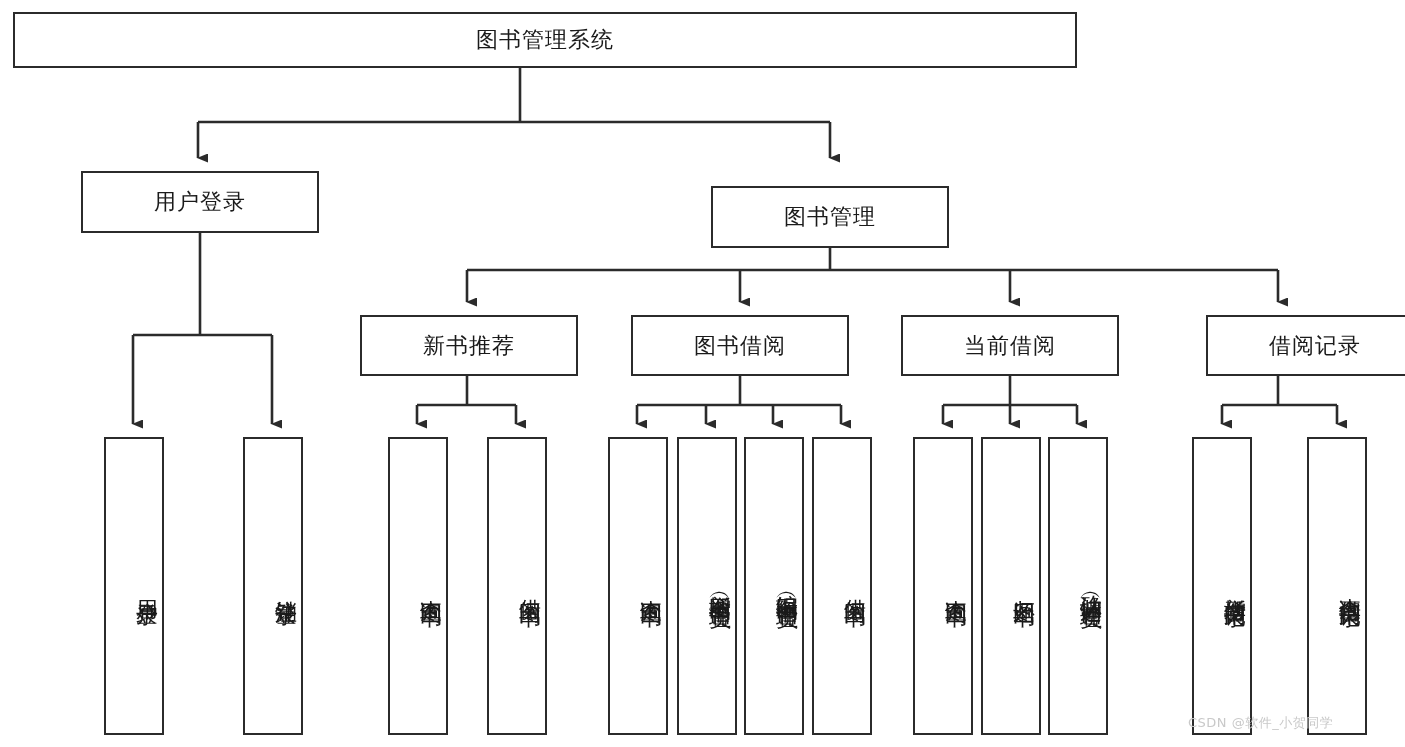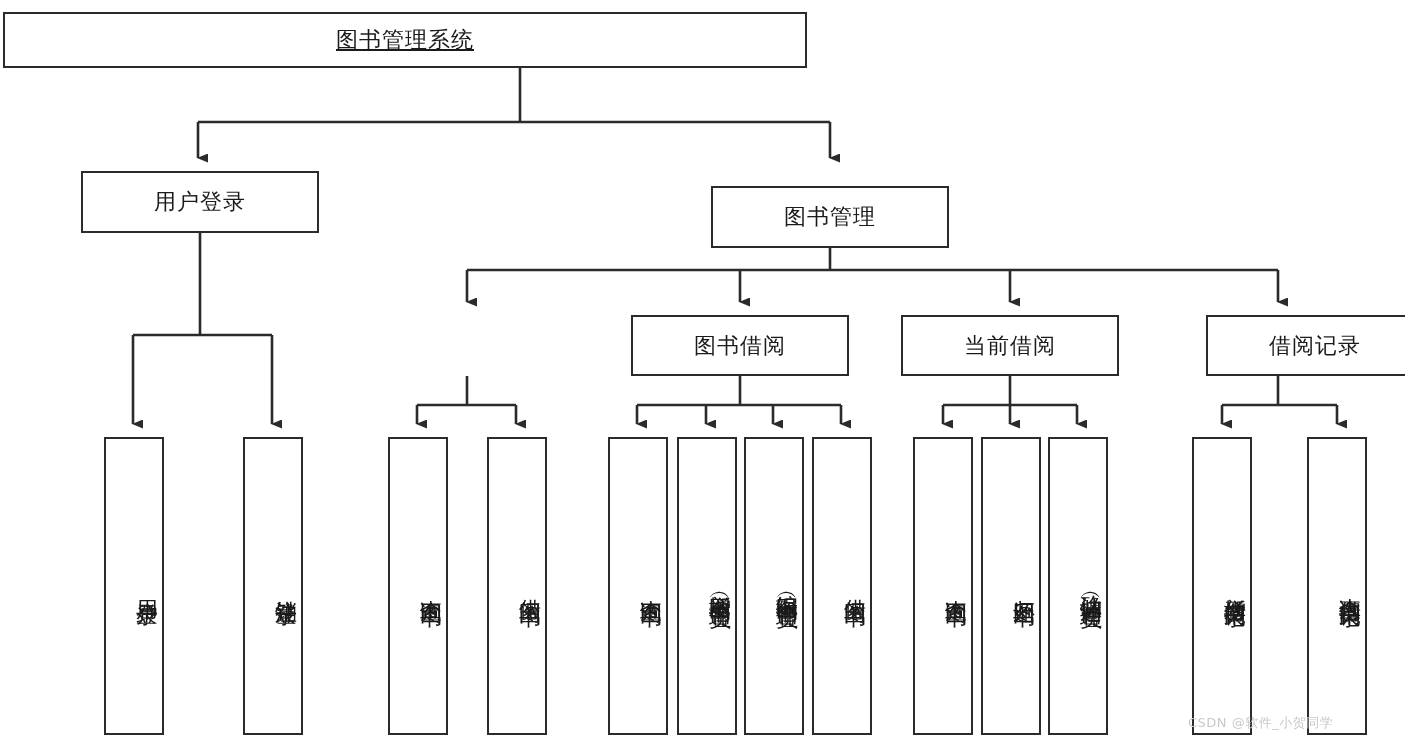--- a/index.html
+++ b/index.html
@@ -109,32 +109,35 @@
       <path d="M1010,405 L1010,424" marker-end="url(#arrowhead)"></path>
       <path d="M1077,405 L1077,424" marker-end="url(#arrowhead)"></path>
 
       <path d="M1278,376 L1278,405"></path>
       <path d="M1222,405 L1337,405"></path>
       <path d="M1222,405 L1222,424" marker-end="url(#arrowhead)"></path>
       <path d="M1337,405 L1337,424" marker-end="url(#arrowhead)"></path>
     </g>
   </svg>
 
-  <div class="node horiz" style="left:3px; top:12px; width:804px; height:56px;text-decoration:underline;">
+  <div class="node horiz" style="left:13px; top:12px; width:1064px; height:56px;">
     <span>图书管理系统</span>
   </div>
 
   <div class="node horiz" style="left:81px; top:171px; width:238px; height:62px;">
     <span>用户登录</span>
   </div>
 
   <div class="node horiz" style="left:711px; top:186px; width:238px; height:62px;">
     <span>图书管理</span>
   </div>
 
+  <div class="node horiz" style="left:360px; top:315px; width:218px; height:61px;">
+    <span>新书推荐</span>
+  </div>
 
   <div class="node horiz" style="left:631px; top:315px; width:218px; height:61px;">
     <span>图书借阅</span>
   </div>
 
   <div class="node horiz" style="left:901px; top:315px; width:218px; height:61px;">
     <span>当前借阅</span>
   </div>
 
   <div class="node horiz" style="left:1170px; top:315px; width:218px; height:61px;margin-left:36px;">

